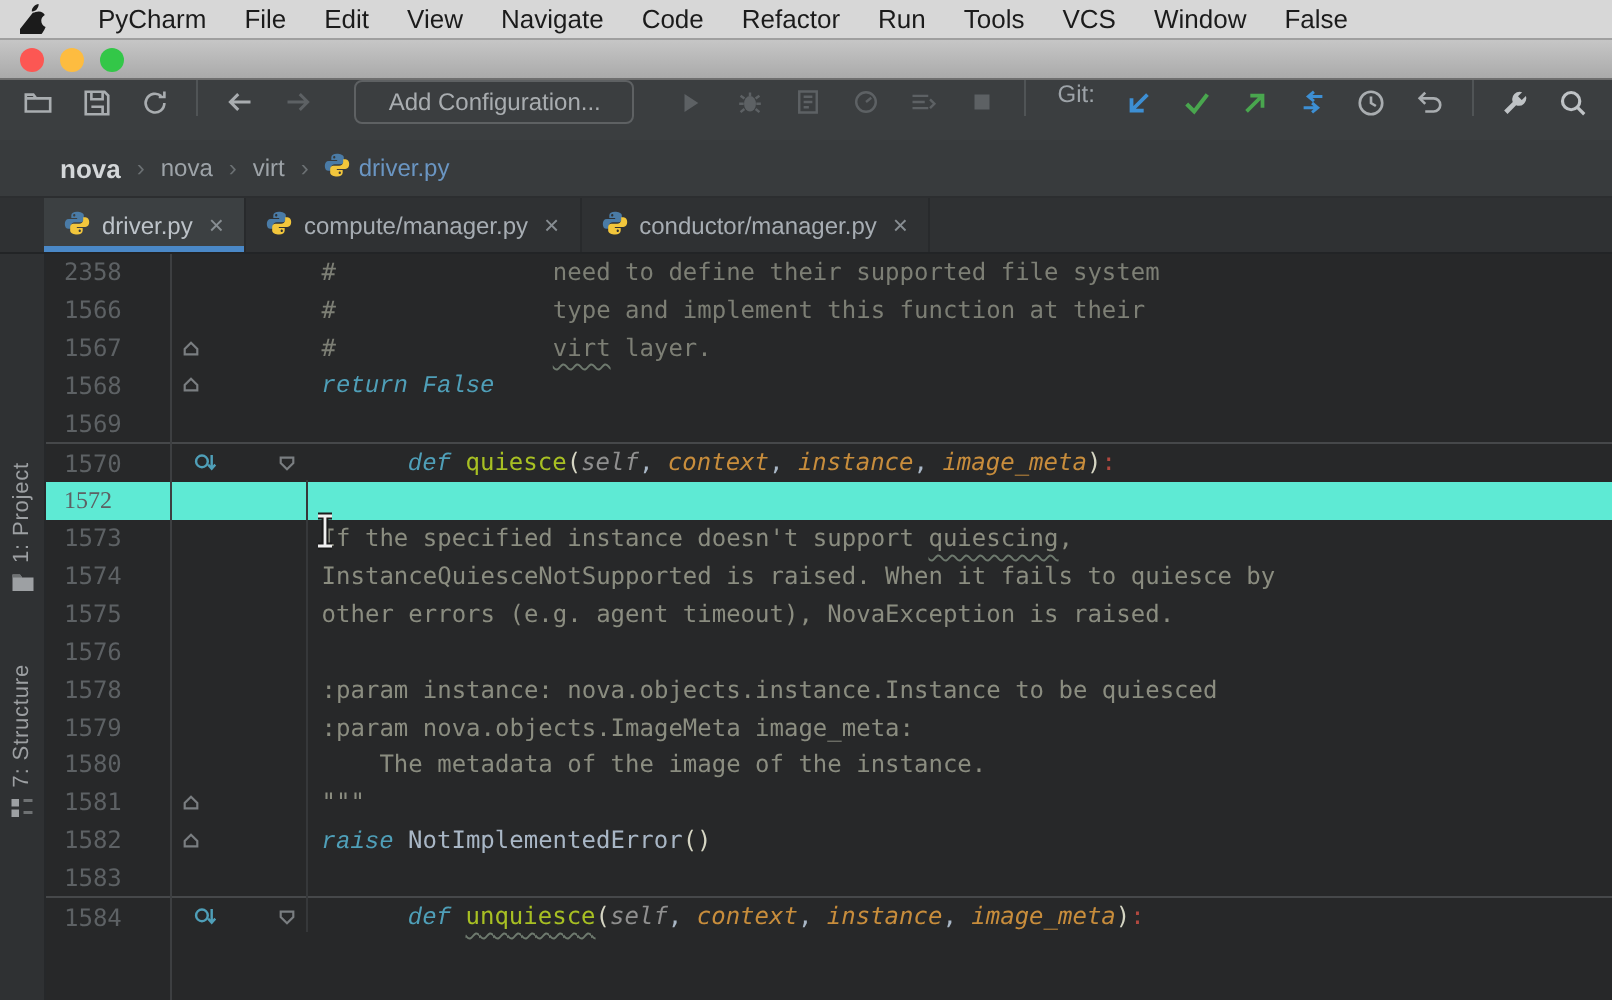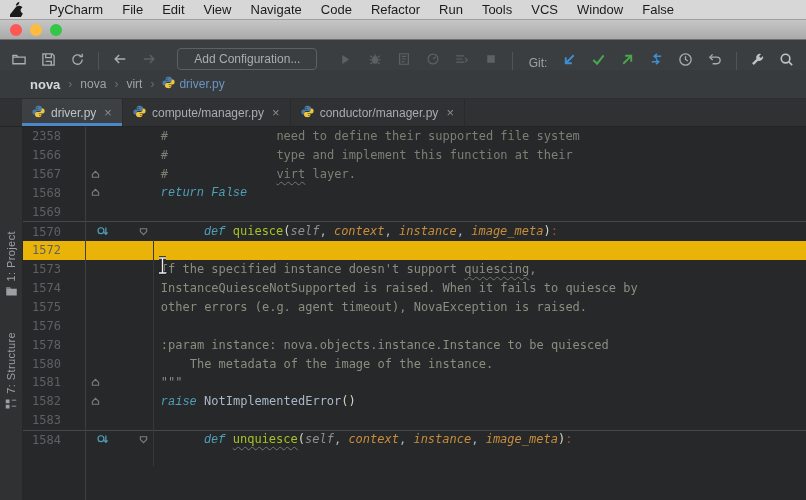--- a/index.html
+++ b/index.html
@@ -6,21 +6,21 @@
   .window{position:relative;width:806px;height:500px;overflow:hidden;font-family:"Liberation Sans",sans-serif;user-select:none;}
   
   .menubar{height:19px;background:#d7d7d7;display:flex;align-items:center;padding-left:10px;font-size:13px;color:#1b1b1b;gap:19px;border-bottom:1px solid #9f9f9f;}
   .menubar .apple{display:flex;align-items:center;}
   .menubar .app{font-weight:normal;padding-left:7px;}
   .menubar span{white-space:nowrap;}
   
   .titlebar{height:19px;background:linear-gradient(#c6c6c6,#aaaaaa);display:flex;align-items:center;padding-left:10px;gap:8px;border-bottom:1px solid #6f6f6f;}
   .tl{width:12px;height:12px;border-radius:50%;}
   
-  .toolbar{height:30px;background:#3b3e40;display:flex;align-items:flex-end;padding:0 8px;gap:7px;color:#a9adb0;font-size:13px;}
+  .toolbar{height:30px;background:#3b3e40;display:flex;align-items:flex-start;padding:0 8px;gap:7px;color:#a9adb0;font-size:13px;}
   .tb-ic{width:24px;height:22px;display:flex;align-items:center;justify-content:center;font-size:15px;line-height:1;}
   .tb-ic svg{display:block;}
   .tb-div{width:1px;height:18px;background:#505456;margin:0 3px;}
   .addcfg{height:20px;border:1px solid #5e6163;border-radius:4px;background:transparent;color:#a9adb0;font-size:12px;padding:0 16px;margin:0 10px;display:flex;align-items:center;white-space:nowrap;}
   .gitlabel{color:#9da3a8;font-size:12px;margin:0 4px 0 6px;}
   
   .breadcrumbs{height:28px;background:#383b3d;display:flex;align-items:center;padding-left:30px;font-size:12px;color:#9da3a8;gap:8px;border-bottom:1px solid #2c2e30;}
   .bc-root{color:#d4d7d9;font-weight:bold;font-size:13px;}
   .bc-sep{color:#6b7073;font-size:12px;}
   .bc-file{color:#6a95c2;display:flex;align-items:center;gap:4px;}
@@ -34,21 +34,21 @@
   .main{position:relative;display:flex;height:377px;background:#272829;}
   .stripe{width:22px;background:#2f3133;border-right:1px solid #26282a;position:relative;flex:none;}
   .stripe-item{position:absolute;left:0;width:22px;display:flex;flex-direction:column;align-items:center;color:#9da0a3;font-size:11px;}
   .vlabel{writing-mode:vertical-lr;transform:rotate(180deg);white-space:nowrap;letter-spacing:.4px;}
   .vlabel u{text-decoration:underline;}
   .stripe-ic{margin:4px 0 2px 0;}
   
   .editor{position:relative;flex:1;font-family:"DejaVu Sans Mono","Liberation Mono",monospace;font-size:12px;overflow:hidden;}
   .line{display:flex;align-items:center;height:18.85px;position:relative;}
   .line.sep{border-top:1px solid #46484a;gap:24px;}
-  .line.current{background:#eab308;}
+  .line.current{background:#5eead4;font-family:Liberation Serif, serif;}
   .ln{flex:none;width:38px;padding-left:9px;color:#5d6164;font-size:12px;letter-spacing:0;}
   .gslot{flex:none;width:18px;display:flex;align-items:center;justify-content:center;}
   .fslot{flex:none;width:15px;display:flex;align-items:center;justify-content:center;}
   .code{white-space:pre;flex:1;}
   .s-comment{color:#7d7f75;}
   .s-doc{color:#8b8d80;}
   .s-kw{color:#4f9fb8;font-style:italic;font-family:Liberation Mono, monospace;}
   .s-fn{color:#a8c023;text-align:center;}
   .s-param{color:#c88d3c;font-style:italic;}
   .s-self{color:#8f8f8f;font-style:italic;}
@@ -341,20 +341,26 @@
           <span class="fslot"></span>
           <span class="code"></span>
         </div>
         <div class="line">
           <span class="ln">1578</span>
           <span class="gslot"></span>
           <span class="fslot"></span>
           <span class="code"><span class="s-doc">        :param instance: nova.objects.instance.Instance to be quiesced</span></span>
         </div>
         <div class="line">
+          <span class="ln">1579</span>
+          <span class="gslot"></span>
+          <span class="fslot"></span>
+          <span class="code"><span class="s-doc">        :param nova.objects.ImageMeta image_meta:</span></span>
+        </div>
+        <div class="line">
           <span class="ln">1580</span>
           <span class="gslot"></span>
           <span class="fslot"></span>
           <span class="code"><span class="s-doc">            The metadata of the image of the instance.</span></span>
         </div>
         <div class="line">
           <span class="ln">1581</span>
           <span class="gslot"></span>
           <span class="fslot">
             <svg width="9" height="9" viewBox="0 0 10 10" stroke="#7a7e81" fill="none" stroke-width="1.2">

